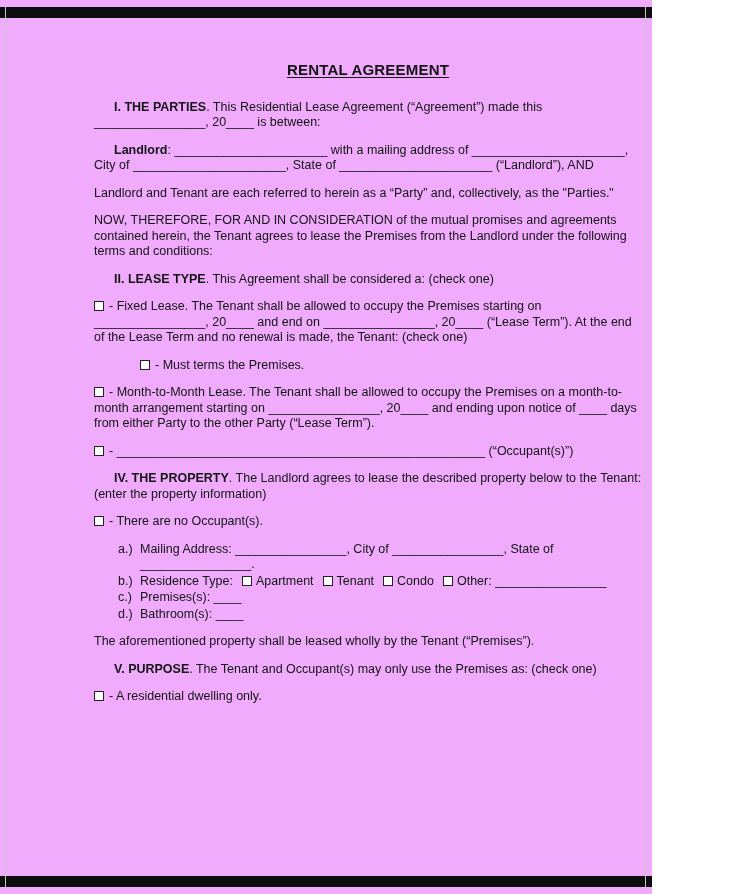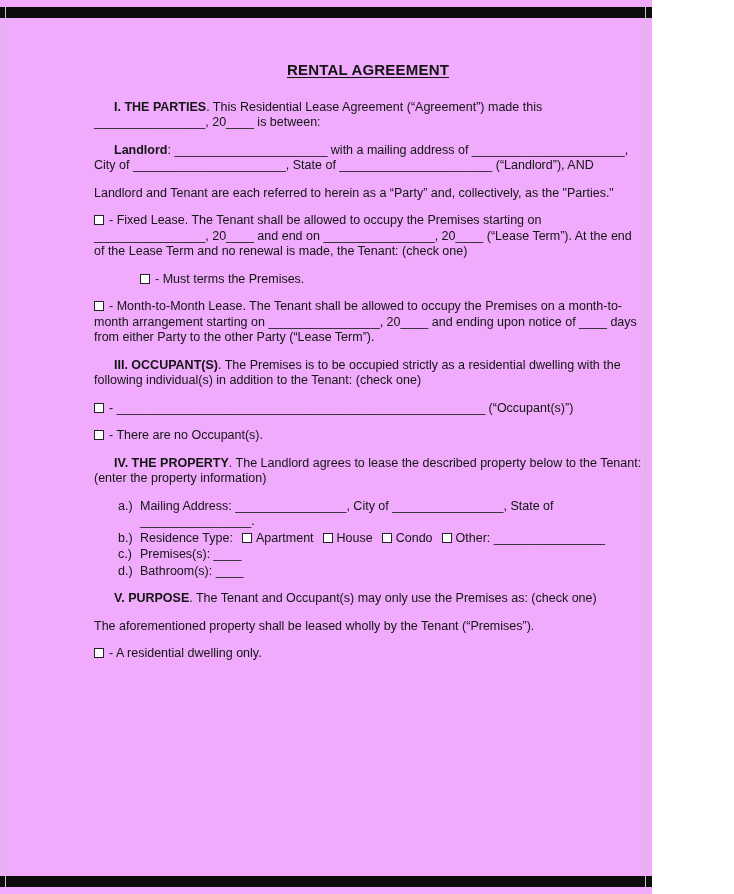--- a/index.html
+++ b/index.html
@@ -70,56 +70,57 @@
 
     <h1 class="doc-title"><span>RENTAL AGREEMENT</span></h1>
 
     <p><span class="bold">I. THE PARTIES</span><span>. This Residential Lease Agreement (“Agreement”) made this ________________, 20____ is between:</span></p>
 
     <p><span class="bold">Landlord</span><span>: ______________________ with a mailing address of ______________________, City of ______________________, State of ______________________ (“Landlord”), AND</span></p>
 
 
     <p>Landlord and Tenant are each referred to herein as a “Party” and, collectively, as the "Parties."</p>
 
+    <p>NOW, THEREFORE, FOR AND IN CONSIDERATION of the mutual promises and agreements contained herein, the Tenant agrees to lease the Premises from the Landlord under the following terms and conditions:</p>
 
+    <p><span class="bold">II. LEASE TYPE</span><span>. This Agreement shall be considered a: (check one)</span></p>
 
     <p><span class="checkbox"></span><span>- Fixed Lease. The Tenant shall be allowed to occupy the Premises starting on ________________, 20____ and end on ________________, 20____ (“Lease Term”). At the end of the Lease Term and no renewal is made, the Tenant: (check one)</span></p>
 
 
     <div class="subopt"><span class="checkbox"></span><span>- Must terms the Premises.</span></div>
 
     <p><span class="checkbox"></span><span>- Month-to-Month Lease. The Tenant shall be allowed to occupy the Premises on a month-to-month arrangement starting on ________________, 20____ and ending upon notice of ____ days from either Party to the other Party (“Lease Term”).</span></p>
 
-    <p><span class="bold">III. OCCUPANT(S)</span><span>. The Premises is to be occupied strictly as a residential dwelling with the following individual(s) in addition to the Tenant: (check one)</span></p>
 
     <p><span class="checkbox"></span><span>- _____________________________________________________ (“Occupant(s)”)</span></p>
 
+    <p><span class="bold">IV. THE PROPERTY</span><span>. The Landlord agrees to lease the described property below to the Tenant: (enter the property information)</span></p>
+
     <p><span class="checkbox"></span><span>- There are no Occupant(s).</span></p>
-
-    <p><span class="bold">IV. THE PROPERTY</span><span>. The Landlord agrees to lease the described property below to the Tenant: (enter the property information)</span></p>
 
     <div class="prop-list">
       <div class="prop-item">
         <span class="prop-label">a.)</span>
         <span class="prop-text">Mailing Address: ________________, City of ________________, State of ________________.</span>
       </div>
       <div class="prop-item">
         <span class="prop-label">b.)</span>
-        <span class="prop-text"><span>Residence Type:</span><span class="checkbox cb-inline"></span><span>Apartment</span><span class="checkbox cb-inline"></span><span>House</span><span class="checkbox cb-inline"></span><span>Condo</span><span class="checkbox cb-inline"></span><span>Other: ________________</span></span>
+        <span class="prop-text"><span>Residence Type:</span><span class="checkbox cb-inline"></span><span>Apartment</span><span class="checkbox cb-inline"></span><span>Tenant</span><span class="checkbox cb-inline"></span><span>Condo</span><span class="checkbox cb-inline"></span><span>Other: ________________</span></span>
       </div>
       <div class="prop-item">
         <span class="prop-label">c.)</span>
         <span class="prop-text">Premises(s): ____</span>
       </div>
       <div class="prop-item">
         <span class="prop-label">d.)</span>
         <span class="prop-text">Bathroom(s): ____</span>
       </div>
     </div>
 
+    <p>The aforementioned property shall be leased wholly by the Tenant (“Premises”).</p>
+
     <p><span class="bold">V. PURPOSE</span><span>. The Tenant and Occupant(s) may only use the Premises as: (check one)</span></p>
-
-    <p>The aforementioned property shall be leased wholly by the Tenant (“Premises”).</p>
 
     <p><span class="checkbox"></span><span>- A residential dwelling only.</span></p>
 
   </div>
 </div>
 
 </body></html>

